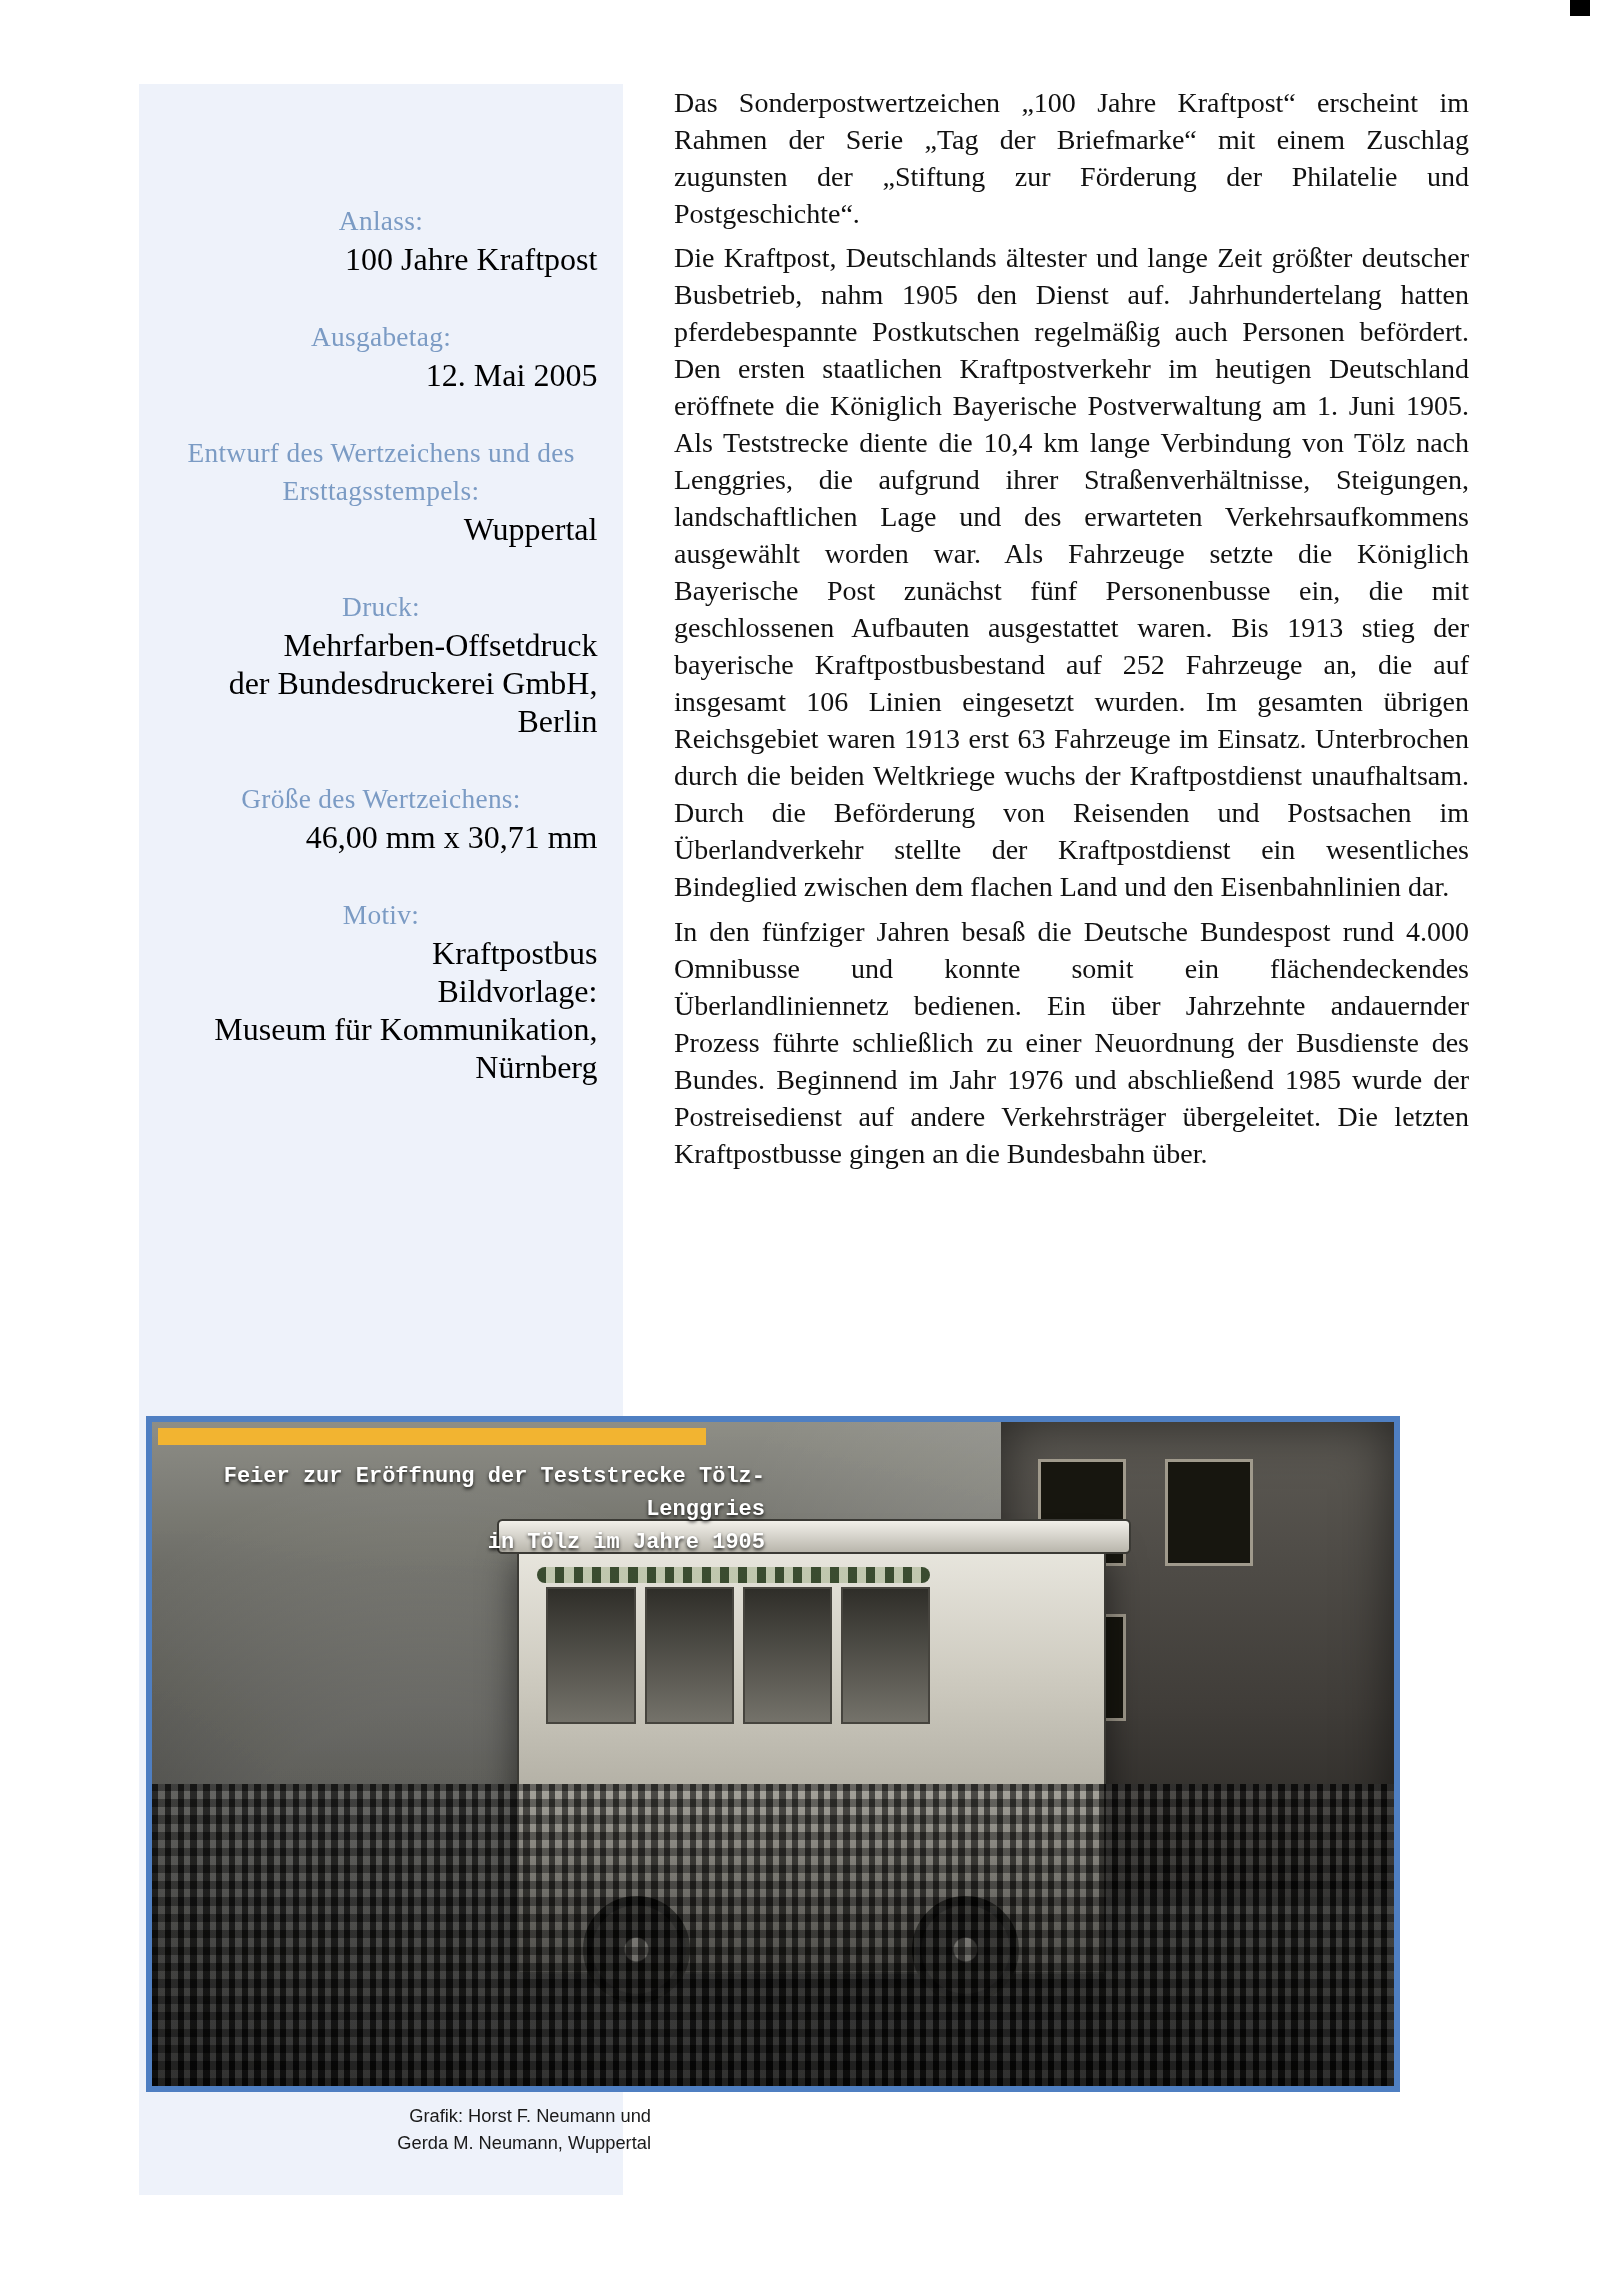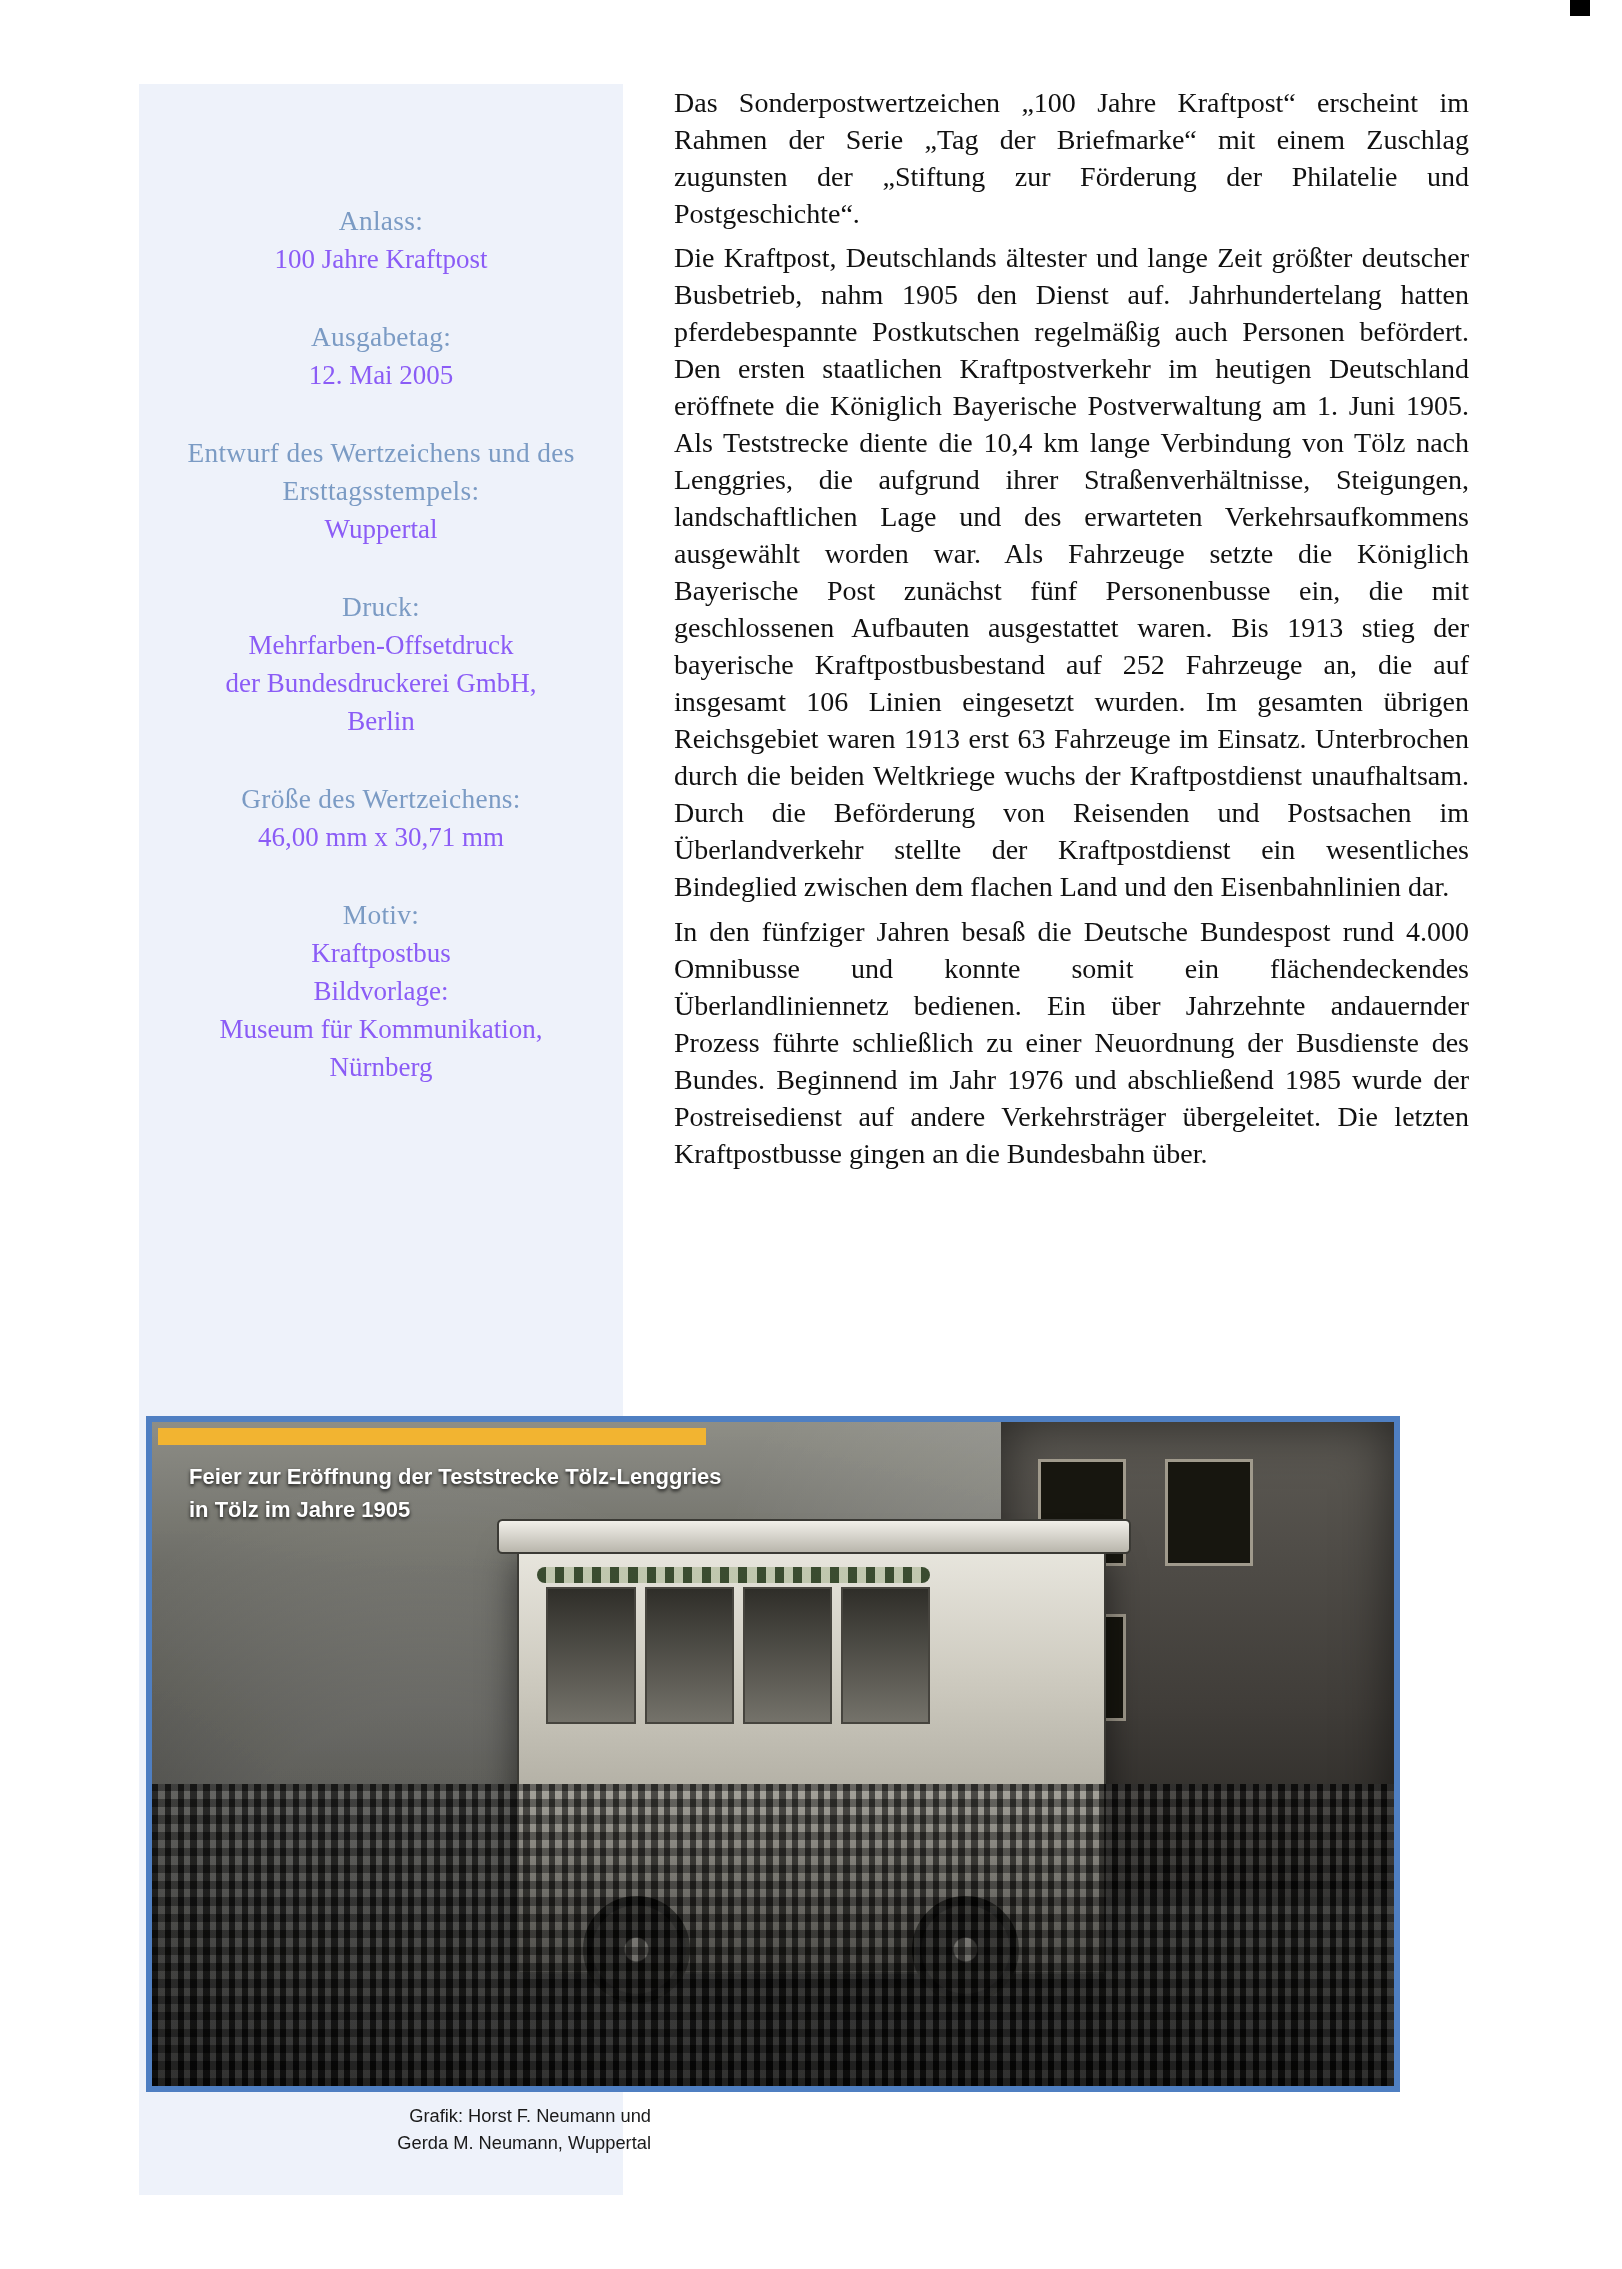--- a/index.html
+++ b/index.html
@@ -42,24 +42,25 @@
   .sb-block { margin-bottom: 40px; margin-top: 36px; }
   .sb-label {
     color: #7b9bc4;
     font-size: 27.4px;
     line-height: 38px;
     font-family: "Liberation Serif", serif;
     font-weight: 400;
     letter-spacing: 0.3px;
   }
   .sb-value {
-    color: #8b5cf6;
-    font-size: 27px;
+    color: #000000;
+    font-size: 32px;
     line-height: 38px;
     font-family: "Liberation Serif", serif;
+    text-align: right;
   }
 
   
   .article {
     position: absolute;
     left: 674px;
     top: 84px;
     width: 795px;
   }
   .article p {
@@ -169,25 +170,25 @@
     left: 6.4px; top: 6.4px;
     width: 548px; height: 16.4px;
     background: #f2b431;
   }
   .photo-caption {
     position: absolute;
     left: 37px;
     top: 38px;
     width: 576px;
     color: #ffffff;
-    font-family: Liberation Sans, sans-serif;
+    font-family: Liberation Mono, monospace;
     font-size: 22px;
     font-weight: bold;
     line-height: 33px;
-    text-align: left;
+    text-align: right;
     text-shadow: 0 1.8px 3.7px rgba(0,0,0,0.85);
   }
   .credit {
     position: absolute;
     left: 139px;
     top: 2102px;
     width: 512px;
     font-family: "Liberation Sans", sans-serif;
     font-size: 18.3px;
     line-height: 27.4px;

